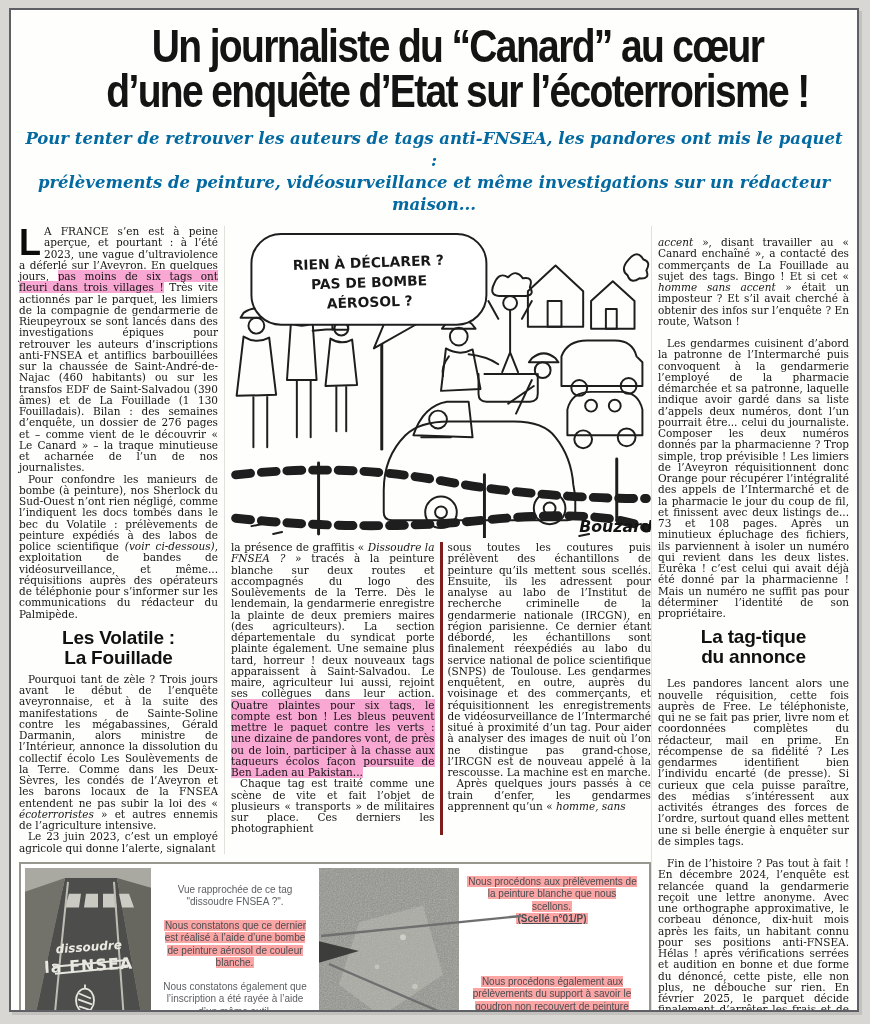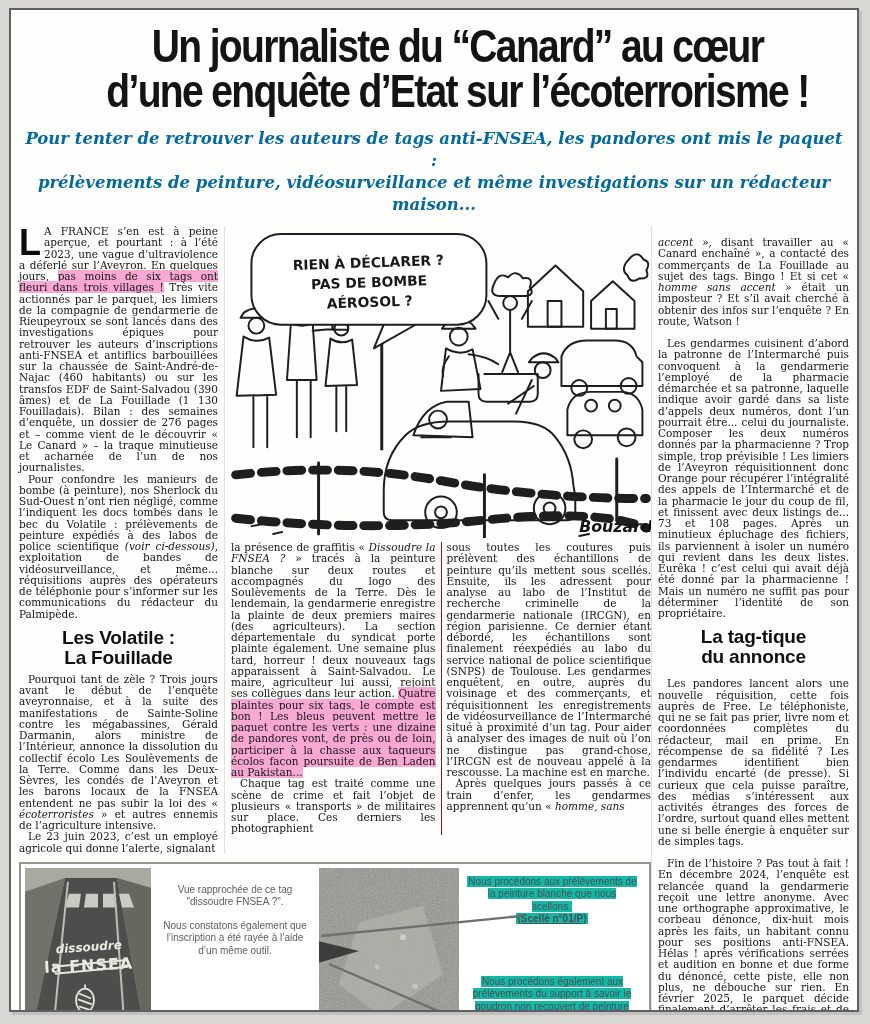--- a/index.html
+++ b/index.html
@@ -24,21 +24,21 @@
   
   .bodyzone{display:flex;padding:10px 8px 0;}
   .leftzone{flex:0 0 632px;width:632px;}
   .row-top{display:flex;}
   .coltext{font-size:10.5px;line-height:11.25px;text-align:justify;color:#151515;
     overflow-wrap:break-word;hyphens:auto;}
   .col1{flex:0 0 206px;width:206px;box-sizing:border-box;padding-right:6px;
     border-right:1px solid #e1e0da;}
   .middle{flex:1;box-sizing:border-box;padding-left:6px;}
   .row-mid{display:flex;}
-  .col2{flex:1;box-sizing:border-box;padding-right:5px;border-right:1px solid #7f1d1d;}
+  .col2{flex:1;box-sizing:border-box;padding-right:5px;border-right:3px solid #7f1d1d;}
   .col3{flex:1;box-sizing:border-box;padding-left:5px;}
   .col4{flex:1;box-sizing:border-box;padding-left:6px;border-left:1px solid #e1e0da;}
   .col4 .para{margin-top:11px;}
   .para{margin:0;text-indent:9px;}
   .para.noindent{text-indent:0;}
   .dropcap{float:left;font-family:"Liberation Sans",sans-serif;font-weight:900;
     font-size:36px;line-height:29px;padding:2px 3px 0 0;color:#0b0b0b;}
   .hl{background:#f9a8d4;}
   .it{font-style:italic;}
   .xhead{font-family:"Liberation Sans",sans-serif;font-weight:bold;text-align:center;
@@ -50,21 +50,21 @@
   .sig-txt{font-family:"DejaVu Sans",sans-serif;font-weight:bold;font-style:italic;font-size:16px;}
   
   .photo-box{position:relative;margin-top:8px;height:180px;box-sizing:border-box;
     border:2px solid #97978f;background:#fff;display:flex;padding:4px;}
   .photo1{flex:0 0 126px;}  .photo2{flex:0 0 140px;}
   .photo1 svg,.photo2 svg{width:100%;height:100%;display:block;}
   .panel1{flex:0 0 168px;box-sizing:border-box;padding:16px 9px 0;}
   .panel2{flex:1;box-sizing:border-box;padding:8px 8px 0;}
   .ann{font-family:"Liberation Sans",sans-serif;font-size:10px;line-height:12.5px;
     text-align:center;color:#5c5e62;margin:0 0 11px;}
-  .ahl{background:#14b8a6;padding:0 1px;color:#4b4d51;}
+  .ahl{background:#fca5a5;padding:0 1px;color:#4b4d51;}
   .scelle{font-weight:bold;text-decoration:underline;}
   .ann5{margin-top:50px;}
   .ptr-lines{position:absolute;inset:0;width:100%;height:100%;pointer-events:none;}
   .tagtxt{font-family:"DejaVu Sans",sans-serif;}
 </style>
 </head>
 <body>
 
 <div class="sheet">
 
@@ -196,21 +196,21 @@
             </svg>
           </div>
 
           <div class="row-mid">
 
             <div class="col2 coltext">
               <p class="para noindent">
                 <span>la présence de graffitis « </span><span class="it">Dissoudre la FNSEA ?</span><span> » tracés à la peinture blanche sur deux routes et accompagnés du logo des Soulèvements de la Terre. Dès le lendemain, la gendarmerie enregistre la plainte de deux premiers maires (des agriculteurs). La section départementale du syndicat porte plainte également. Une semaine plus tard, horreur ! deux nouveaux tags apparaissent à Saint-Salvadou. Le maire, agriculteur lui aussi, rejoint ses collègues dans leur action. </span><span class="hl">Quatre plaintes pour six tags, le compte est bon ! Les bleus peuvent mettre le paquet contre les verts : une dizaine de pandores vont, de près ou de loin, participer à la chasse aux tagueurs écolos façon poursuite de Ben Laden au Pakistan...</span>
               </p>
               <p class="para">
-                <span>Chaque tag est traité comme une scène de crime et fait l’objet de plusieurs « transports » de militaires sur place. Ces derniers les photographient</span>
+                <span>Chaque tag est traité comme une scène de vite et fait l’objet de plusieurs « transports » de militaires sur place. Ces derniers les photographient</span>
               </p>
             </div>
 
             <div class="col3 coltext">
               <p class="para noindent">
                 <span>sous toutes les coutures puis prélèvent des échantillons de peinture qu’ils mettent sous scellés. Ensuite, ils les adressent pour analyse au labo de l’Institut de recherche criminelle de la gendarmerie nationale (IRCGN), en région parisienne. Ce dernier étant débordé, les échantillons sont finalement réexpédiés au labo du service national de police scientifique (SNPS) de Toulouse. Les gendarmes enquêtent, en outre, auprès du voisinage et des commerçants, et réquisitionnent les enregistrements de vidéosurveillance de l’Intermarché situé à proximité d’un tag. Pour aider à analyser des images de nuit où l’on ne distingue pas grand-chose, l’IRCGN est de nouveau appelé à la rescousse. La machine est en marche.</span>
               </p>
               <p class="para">
                 <span>Après quelques jours passés à ce train d’enfer, les gendarmes apprennent qu’un « </span><span class="it">homme, sans</span>
               </p>
@@ -242,20 +242,21 @@
             <path d="M28 100 L102 93 M30 107 L103 100" stroke="#e6e6de" stroke-width="2" fill="none"></path>
             <g stroke="#e6e6de" stroke-width="1.8" fill="none">
               <ellipse cx="60" cy="134" rx="9" ry="12"></ellipse>
               <path d="M54 127 l12 5 M53 133 l14 5 M54 140 l12 4 M60 122 l0 -4"></path>
             </g>
           </svg>
         </div>
 
         <div class="panel1">
           <p class="ann"><span>Vue rapprochée de ce tag "dissoudre FNSEA ?".</span></p>
+          <p class="ann"><span class="ahl">Nous constatons que ce dernier est réalisé à l’aide d’une bombe de peinture aérosol de couleur blanche.</span></p>
           <p class="ann"><span>Nous constatons également que l’inscription a été rayée à l’aide d’un même outil.</span></p>
         </div>
 
         <div class="photo2">
           <svg viewBox="0 0 140 170" preserveAspectRatio="none">
             <defs>
               <filter id="asphnoise" x="0" y="0" width="100%" height="100%">
                 <feTurbulence type="fractalNoise" baseFrequency="0.75" numOctaves="3" stitchTiles="stitch"></feTurbulence>
                 <feColorMatrix type="saturate" values="0"></feColorMatrix>
               </filter>

